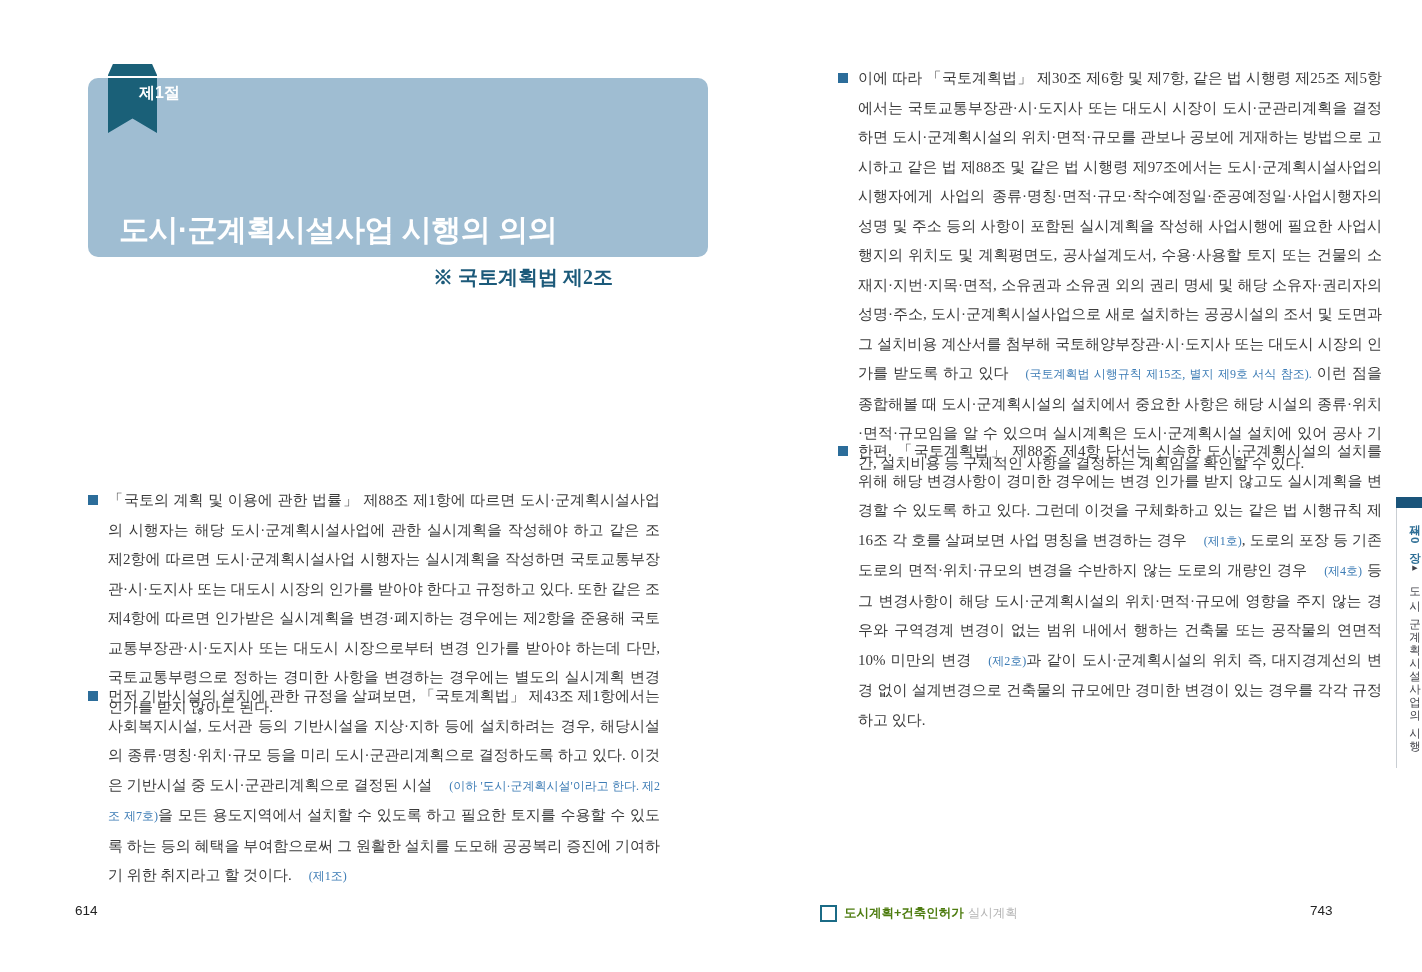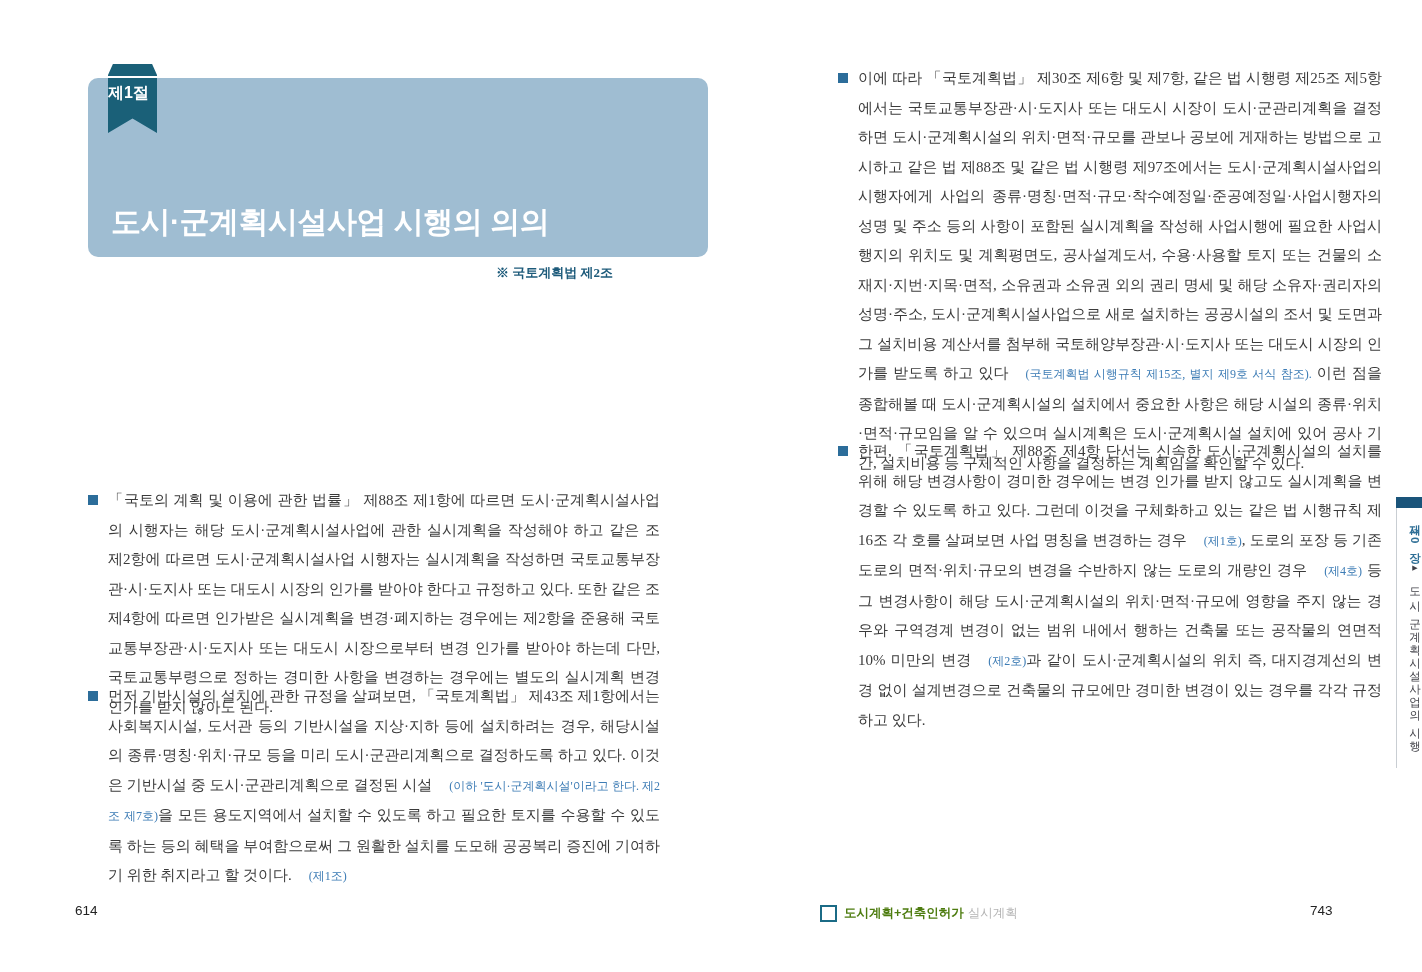--- a/index.html
+++ b/index.html
@@ -5,28 +5,28 @@
   html,body{margin:0;padding:0;background:#ffffff;}
   .page{position:relative;width:1422px;height:972px;background:#ffffff;overflow:hidden;
         font-family:"Liberation Serif","DejaVu Serif",serif;color:#3a3a3a;}
 
   
   .header-box{position:absolute;left:88px;top:78px;width:620px;height:179px;
               background:#9fbdd2;border-radius:10px;}
   .box-topline{position:absolute;left:96px;top:76px;width:604px;height:2px;background:#ffffff;z-index:3;}
   .ribbon{position:absolute;left:108px;top:64px;width:49px;height:69px;background:#1a6078;z-index:2;
           clip-path:polygon(10% 0,90% 0,100% 16%,100% 100%,50% 79%,0 100%,0 16%);}
-  .ribbon-label{position:absolute;left:108px;top:83px;width:72px;text-align:left;z-index:4;
+  .ribbon-label{position:absolute;left:108px;top:83px;width:72px;text-align:right;z-index:4;
                 color:#ffffff;font-family:"Liberation Sans","DejaVu Sans",sans-serif;
                 font-weight:700;font-size:16px;}
   .header-title{position:absolute;left:107px;top:198px;width:590px;z-index:2;
                 color:#ffffff;font-family:"Liberation Sans","DejaVu Sans",sans-serif;
                 font-weight:700;font-size:30px;letter-spacing:-0.5px;}
   .header-subtitle{position:absolute;left:88px;top:264px;width:525px;text-align:right;
-                   color:#1c5a7a;font-size:13px;font-weight:700;
+                   color:#1c5a7a;font-size:20px;font-weight:700;
                    font-family:"Liberation Serif","DejaVu Serif",serif;}
 
   
   .para{position:absolute;text-align:justify;font-size:15px;line-height:29.5px;
         padding-left:20px;color:#3a3a3a;}
   .para .bullet{position:absolute;left:0;top:9px;width:10px;height:10px;background:#2c6d9a;}
   .ref{color:#3d7cb5;font-size:12px;padding-left:17px;}
 
   .lp1{left:88px;top:462px;width:552px;margin-top:24px;}
   .lp2{left:88px;top:682px;width:552px;}
@@ -58,21 +58,21 @@
 </style>
 </head>
 <body>
 
 <div class="page">
 
   <div class="header-box"></div>
   <div class="box-topline"></div>
   <div class="ribbon"></div>
   <div class="ribbon-label">제1절</div>
-  <h1 class="header-title" style="margin:4px;">도시·군계획시설사업 시행의 의의</h1>
+  <h1 class="header-title" style="margin:12px;">도시·군계획시설사업 시행의 의의</h1>
   <div class="header-subtitle">※  국토계획법 제2조</div>
 
   <div class="para lp1">
     <span class="bullet"></span>
     <span>「국토의 계획 및 이용에 관한 법률」 제88조 제1항에 따르면 도시·군계획시설사업의 시행자는 해당 도시·군계획시설사업에 관한 실시계획을 작성해야 하고 같은 조 제2항에 따르면 도시·군계획시설사업 시행자는 실시계획을 작성하면 국토교통부장관·시·도지사 또는 대도시 시장의 인가를 받아야 한다고 규정하고 있다. 또한 같은 조 제4항에 따르면 인가받은 실시계획을 변경·폐지하는 경우에는 제2항을 준용해 국토교통부장관·시·도지사 또는 대도시 시장으로부터 변경 인가를 받아야 하는데 다만, 국토교통부령으로 정하는 경미한 사항을 변경하는 경우에는 별도의 실시계획 변경 인가를 받지 않아도 된다.</span>
   </div>
 
   <div class="para lp2">
     <span class="bullet"></span>
     <span>먼저 기반시설의 설치에 관한 규정을 살펴보면, 「국토계획법」 제43조 제1항에서는 사회복지시설, 도서관 등의 기반시설을 지상·지하 등에 설치하려는 경우, 해당시설의 종류·명칭·위치·규모 등을 미리 도시·군관리계획으로 결정하도록 하고 있다. 이것은 기반시설 중 도시·군관리계획으로 결정된 시설</span><span class="ref">(이하 '도시·군계획시설'이라고 한다. 제2조 제7호)</span><span>을 모든 용도지역에서 설치할 수 있도록 하고 필요한 토지를 수용할 수 있도록 하는 등의 혜택을 부여함으로써 그 원활한 설치를 도모해 공공복리 증진에 기여하기 위한 취지라고 할 것이다.</span><span class="ref">(제1조)</span>

